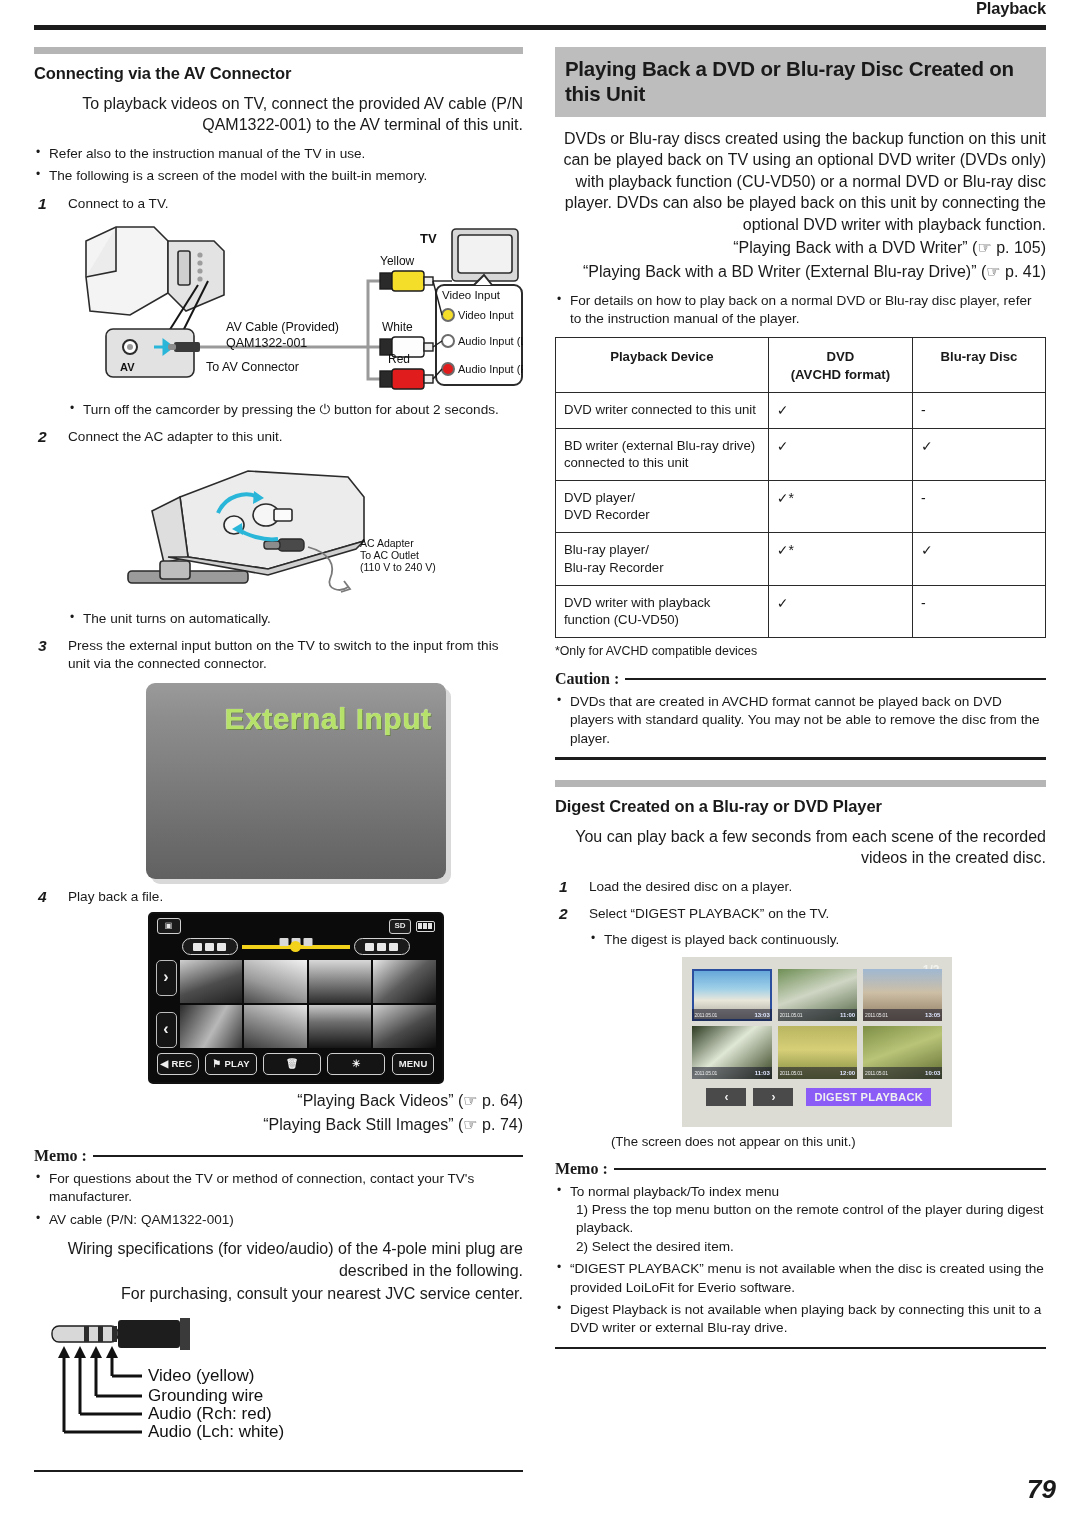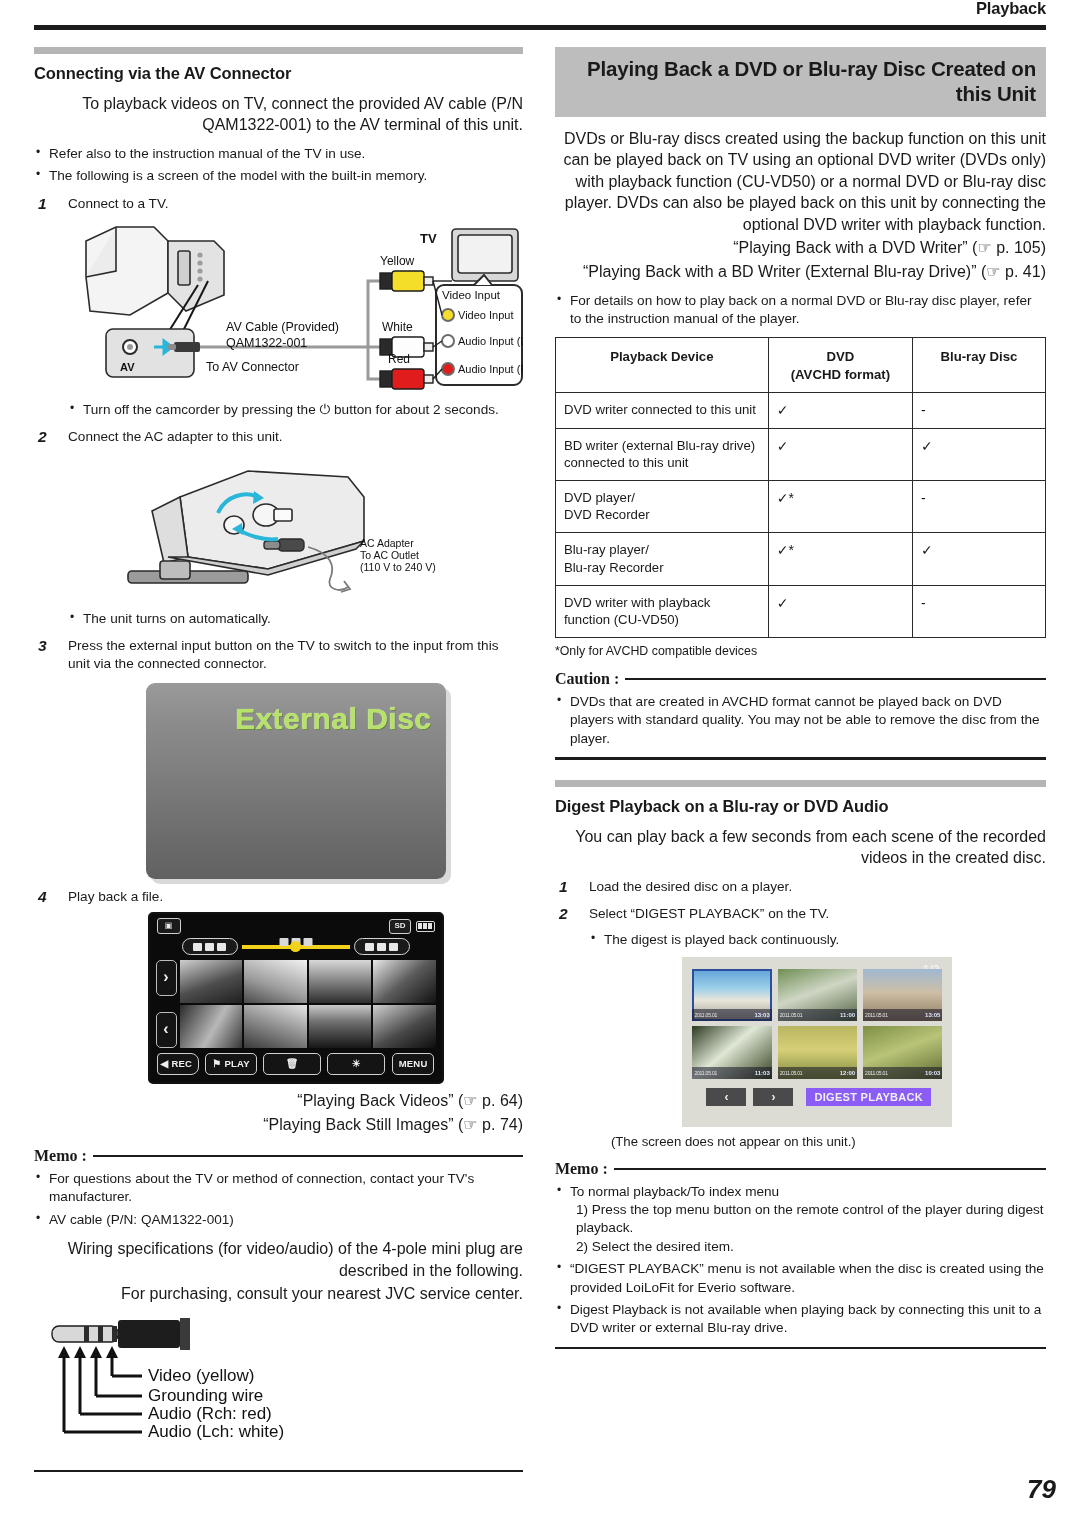--- a/index.html
+++ b/index.html
@@ -63,21 +63,20 @@
     background: #bdbdbd;
     padding: 9px 10px 11px 10px;
     margin-bottom: 11px;
   }
   .title-band h2 {
     font-size: 20.5px;
     font-weight: bold;
     margin: 0;
     line-height: 1.22;
     letter-spacing: -0.2px;
-    text-align: right;
   }
 
   p.body {
     font-size: 16px;
     line-height: 1.35;
     margin: 0 0 9px 0;
     text-align: right;
   }
   p.body.tight { margin-bottom: 2px; }
 
@@ -613,21 +612,21 @@
             <li>The unit turns on automatically.</li>
           </ul>
         </li>
 
         <li>
           <span class="stepnum">3</span>
           <span>Press the external input button on the TV to switch to the input from this unit via the connected connector.</span>
 
           <div class="extscreen-wrap">
             <div class="extscreen">
-              <div class="etxt">External Disc</div>
+              <div class="etxt">External Input</div>
             </div>
           </div>
         </li>
 
         <li>
           <span class="stepnum">4</span>
           <span>Play back a file.</span>
 
           
           <div class="cam">
@@ -825,21 +824,21 @@
       <div class="note-head">
         <span class="lbl">Caution :</span>
         <span class="ln"></span>
       </div>
       <ul class="bul" style="margin-bottom:0">
         <li>DVDs that are created in AVCHD format cannot be played back on DVD players with standard quality. You may not be able to remove the disc from the player.</li>
       </ul>
       <div class="note-foot"></div>
 
       <div class="sec-bar" style="margin-top:20px"></div>
-      <h2 class="sec-title">Digest Playback on a Blu-ray or DVD Audio</h2>
+      <h2 class="sec-title">Digest Created on a Blu-ray or DVD Player</h2>
       <p class="body">You can play back a few seconds from each scene of the recorded videos in the created disc.</p>
 
       <ol class="steps">
         <li>
           <span class="stepnum">1</span>
           <span>Load the desired disc on a player.</span>
         </li>
         <li>
           <span class="stepnum">2</span>
           <span>Select “DIGEST PLAYBACK” on the TV.</span>

